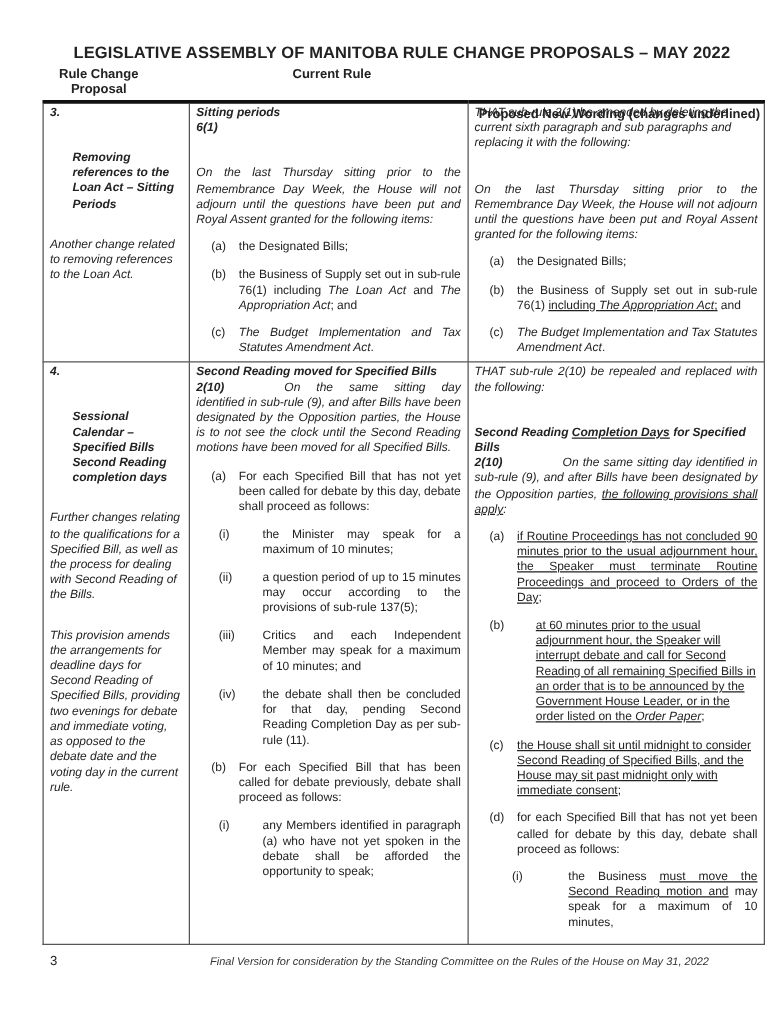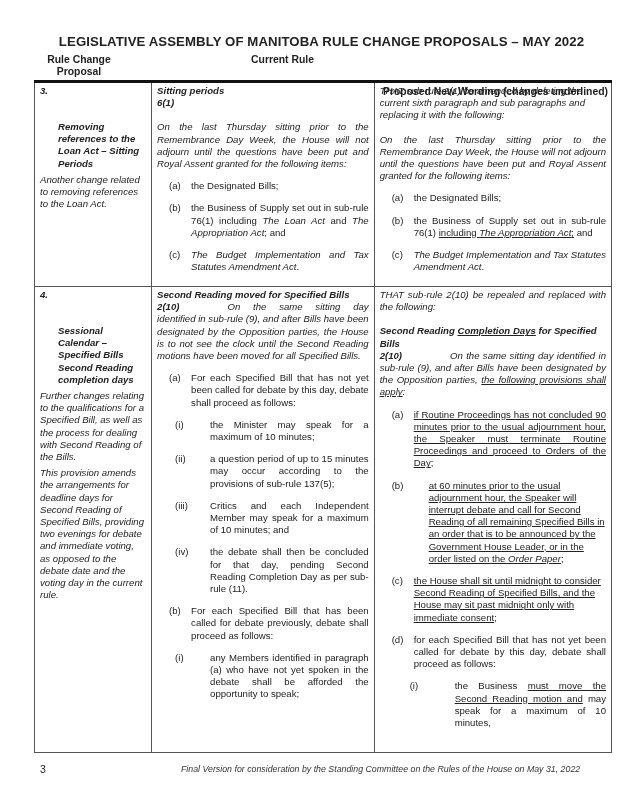--- a/index.html
+++ b/index.html
@@ -2,49 +2,49 @@
 <html><head>
 <meta charset="utf-8">
 <style>
   html, body { margin: 0; padding: 0; background: #ffffff; }
   body { width: 623px; height: 807px; position: relative; overflow: hidden;
          font-family: "Liberation Sans", sans-serif; color: #222; }
   .title { position: absolute; top: 34px; left: 10px; width: 623px; text-align: center;
            font-weight: bold; font-size: 13.2px; letter-spacing: 0.1px; color: #222; }
   .colhead { position: absolute; top: 54px; font-weight: bold; font-size: 10.4px; text-align: center; line-height: 12px; }
   .ch1 { left: 34px; width: 90px; }
-  .ch2 { left: 172px; width: 221px; }
+  .ch2 { left: 155px; width: 221px; }
   .ch3 { left: 380px; width: 231px; margin-top: 32px; }
   table.grid { position: absolute; top: 80px; left: 34px; width: 578px; border-collapse: collapse;
                table-layout: fixed; }
   table.grid td { vertical-align: top; border: 1px solid #555; padding: 2px 5px 4px 5px;
                   font-size: 9.6px; line-height: 12.2px; }
   table.grid tr:first-child td { border-top: 3px solid #111; }
   .c1 { width: 111px; }
   .c2 { width: 211px; }
   .c3 { width: 225px; }
   .num { font-weight: bold; font-style: italic; display: inline-block; width: 18px; }
   .ptitle { font-weight: bold; font-style: italic; margin-top: 36px; }
   .ptitle-wrap { display: flex; }
   .ptitle-wrap .txt { flex: 1; }
-  .pdesc { margin-top: 4px; }
+  .pdesc { margin-top: 20px; }
   .bold { font-weight: bold; }
   .ital { font-style: italic; }
   .u { text-decoration: underline; }
   .just { text-align: justify; }
   p { margin: 0; font-style: italic; }
-  .gap { margin-top: 12px; }
+  .gap { margin-top: 24px; }
   .item { display: flex; margin-top: 10px; }
   .item .lbl { width: 22px; flex: none; padding-left: 12px; }
   .item .body { flex: 1; text-align: justify; }
   .sub { display: flex; margin-top: 10px; }
   .sub .lbl { width: 35px; flex: none; padding-left: 18px; }
   .sub .body { flex: 1; text-align: justify; }
   .footer-num { position: absolute; top: 763px; left: 40px; font-size: 10.5px; }
-  .footer-text { position: absolute; top: 764px; left: 181px; font-size: 8.8px; font-style: italic; color: #333; }
+  .footer-text { position: absolute; top: 764px; left: 168px; font-size: 8.8px; font-style: italic; color: #333; }
 </style>
 </head>
 <body>
 
 <div class="title">LEGISLATIVE ASSEMBLY OF MANITOBA RULE CHANGE PROPOSALS – MAY 2022</div>
 <div class="colhead ch1">Rule Change Proposal</div>
 <div class="colhead ch2">Current Rule</div>
 <div class="colhead ch3">Proposed New Wording (changes underlined)</div>
 
 <table class="grid">

